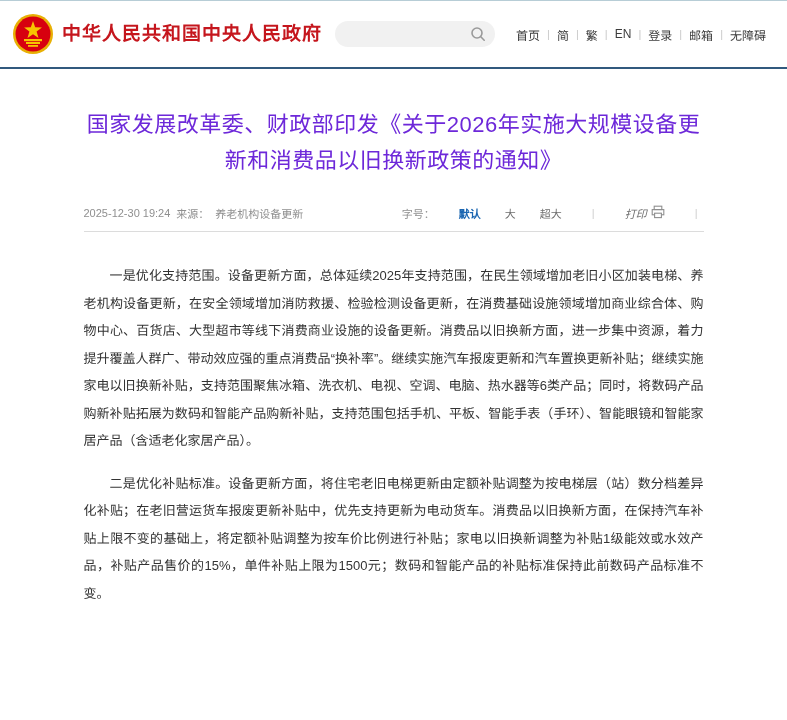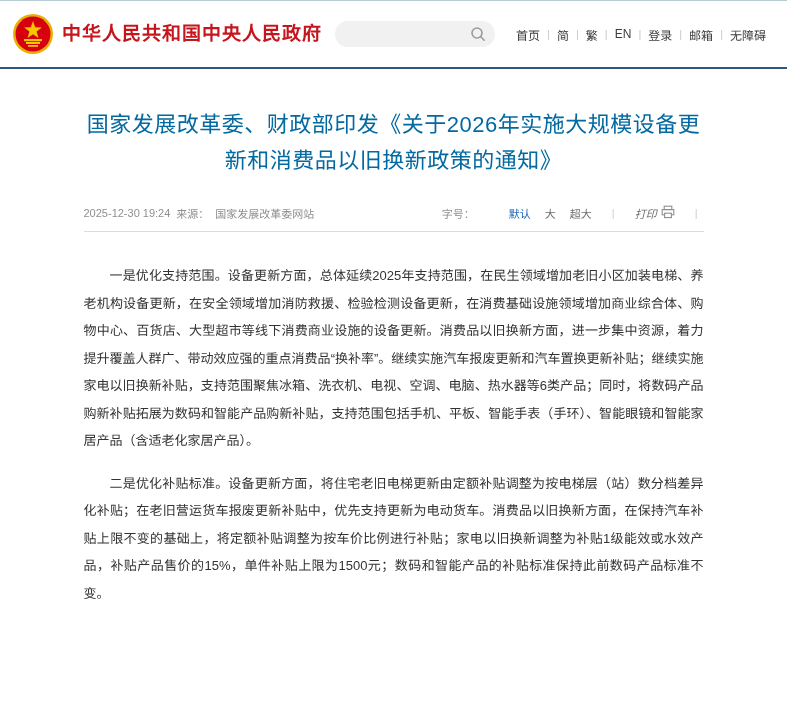--- a/index.html
+++ b/index.html
@@ -20,25 +20,25 @@
     display:flex; align-items:center; justify-content:flex-end; padding:0 9px; margin-right:14px; }
   .search-box input { border:none; background:transparent; outline:none; flex:1; font-size:12px; color:#555; min-width:0; }
   .search-icon svg { display:block; }
   .top-nav { display:flex; align-items:center; font-size:12px; color:#3c3c3c; white-space:nowrap;text-align:center; }
   .top-nav .nav-item { padding:0 7px; cursor:pointer; }
   .top-nav .sep { color:#c9c9c9; font-size:11px; }
 
   
   .article-wrap { width:620px; margin:0 auto; }
   .article-title { margin-top:38px; text-align:center; font-size:22px; line-height:36px;
-    color:#0369a1; font-weight:400; letter-spacing:0.5px; }
+    color:#6d28d9; font-weight:400; letter-spacing:0.5px; }
   .meta-row { margin-top:26px; display:flex; align-items:flex-end; font-size:11px; color:#8f8f8f; }
   .meta-left { display:flex; align-items:center; gap:6px; }
-  .meta-right { margin-left:auto; display:flex; align-items:center; gap:14px; color:#8f8f8f; }
-  .fs-default { color:#1b66b1; font-weight:normal; cursor:pointer;margin-left:20px; }
+  .meta-right { margin-left:auto; display:flex; align-items:center; gap:24px; color:#8f8f8f; }
+  .fs-default { color:#1b66b1; font-weight:bold; cursor:pointer; }
   .fs-opt { color:#6f6f6f; cursor:pointer; }
   .meta-sep { color:#cfcfcf; padding:0 6px; }
   .print-btn { display:flex; align-items:center; gap:4px; color:#6f6f6f; cursor:pointer;font-style:italic; }
   .meta-divider { margin-top:10px; border-top:1px solid #dcdcdc; }
 
   .article-body { margin-top:30px; font-size:13px; line-height:27.5px; color:#333;
     text-align:justify; }
   .article-body p { text-indent:2em; margin-bottom:15px; }
 </style>
 </head>
@@ -85,21 +85,21 @@
   </nav>
 </header>
 
 <main class="article-wrap">
   <h1 class="article-title">国家发展改革委、财政部印发《关于2026年实施大规模设备更新和消费品以旧换新政策的通知》</h1>
 
   <div class="meta-row">
     <div class="meta-left">
       <span>2025-12-30 19:24</span>
       <span>来源：</span>
-      <span>国家发展改革委网站</span>
+      <span>养老机构设备更新</span>
     </div>
     <div class="meta-right">
       <span>字号：</span>
       <span class="fs-default">默认</span>
       <span class="fs-opt">大</span>
       <span class="fs-opt">超大</span>
       <span class="meta-sep">|</span>
       <span class="print-btn">
         <span>打印</span>
         <span>

